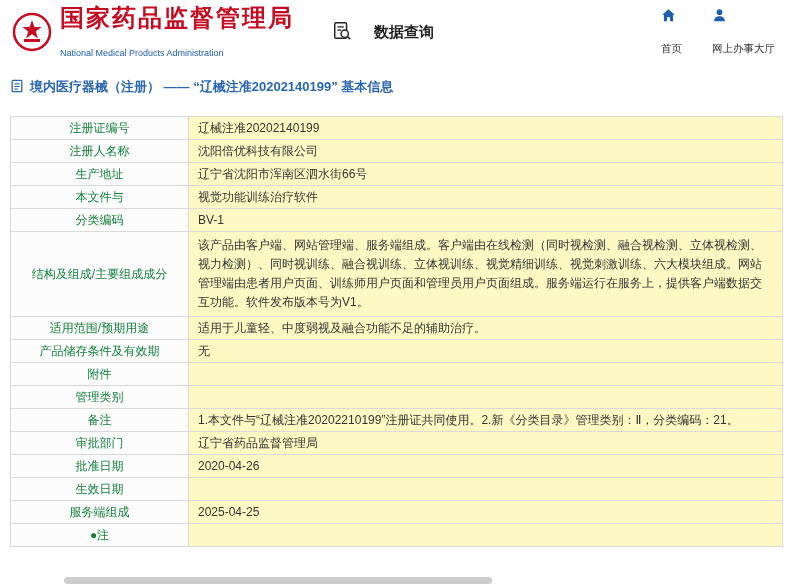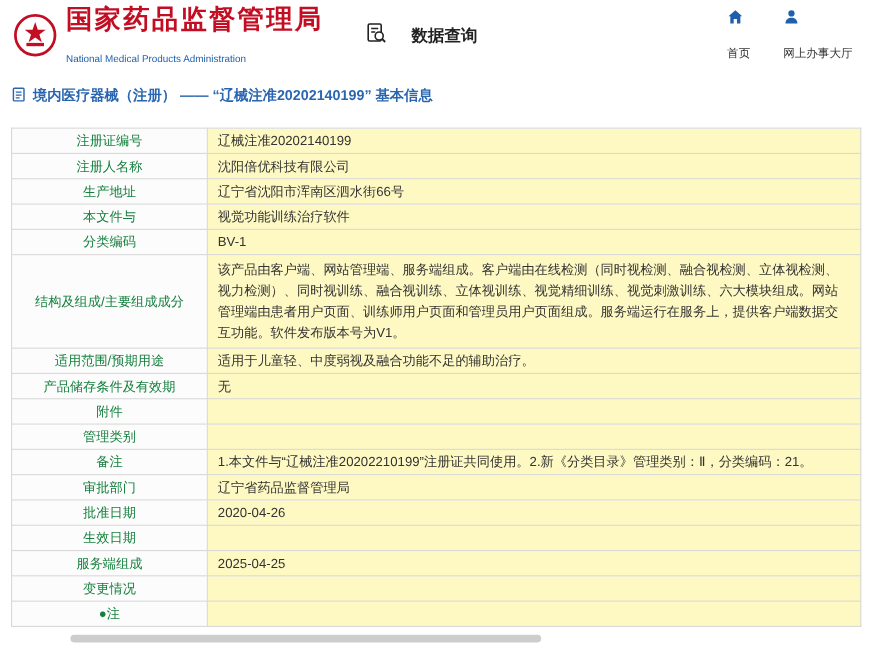--- a/index.html
+++ b/index.html
@@ -227,24 +227,20 @@
       </tr>
       <tr>
         <td class="label-cell">生效日期</td>
         <td class="value-cell"></td>
       </tr>
       <tr>
         <td class="label-cell">服务端组成</td>
         <td class="value-cell">2025-04-25</td>
       </tr>
       <tr>
-        <td class="label-cell">变更情况</td>
-        <td class="value-cell"></td>
-      </tr>
-      <tr>
         <td class="label-cell">●注</td>
         <td class="value-cell"></td>
       </tr>
     </tbody>
 </table>
 
 <div class="hscrollbar">
   <div class="hscroll-thumb"></div>
 </div>
 

